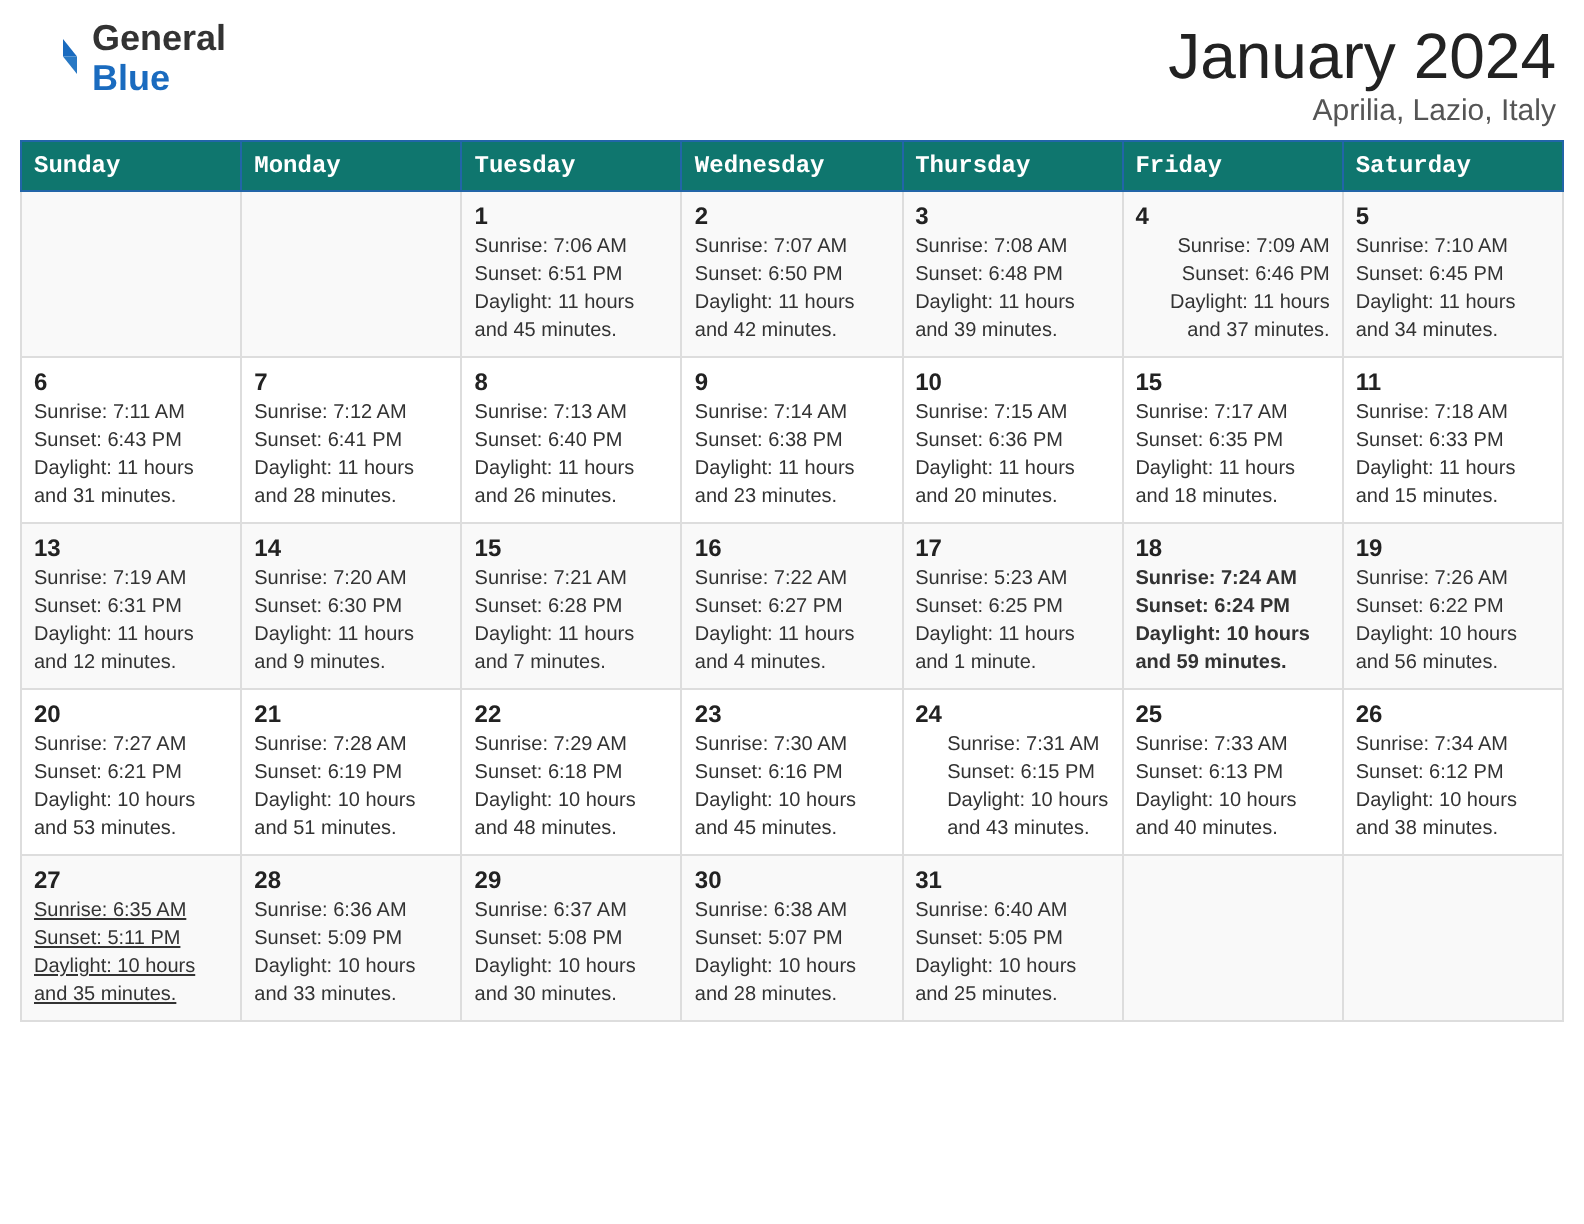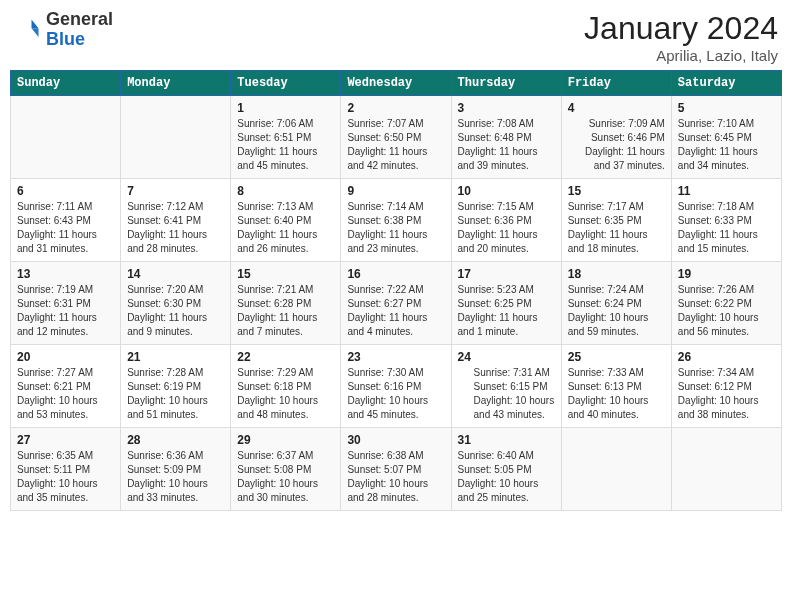--- a/index.html
+++ b/index.html
@@ -228,21 +228,21 @@
 Daylight: 11 hours and 4 minutes.</div>
         </td>
         <td>
           <div class="day-num">17</div>
           <div class="day-info" style="white-space: pre-line;">Sunrise: 5:23 AM
 Sunset: 6:25 PM
 Daylight: 11 hours and 1 minute.</div>
         </td>
         <td>
           <div class="day-num">18</div>
-          <div class="day-info" style="white-space: pre-line;">Sunrise: 7:24 AM
+          <div class="day-info" style="white-space: pre-line; font-weight: bold;">Sunrise: 7:24 AM
 Sunset: 6:24 PM
 Daylight: 10 hours and 59 minutes.</div>
         </td>
         <td>
           <div class="day-num">19</div>
           <div class="day-info" style="white-space: pre-line;">Sunrise: 7:26 AM
 Sunset: 6:22 PM
 Daylight: 10 hours and 56 minutes.</div>
         </td>
       </tr>
@@ -286,21 +286,21 @@
         <td>
           <div class="day-num">26</div>
           <div class="day-info" style="white-space: pre-line;">Sunrise: 7:34 AM
 Sunset: 6:12 PM
 Daylight: 10 hours and 38 minutes.</div>
         </td>
       </tr>
       <tr>
         <td>
           <div class="day-num">27</div>
-          <div class="day-info" style="white-space: pre-line;">Sunrise: 6:35 AM
+          <div class="day-info" style="white-space: pre-line; text-decoration: underline;">Sunrise: 6:35 AM
 Sunset: 5:11 PM
 Daylight: 10 hours and 35 minutes.</div>
         </td>
         <td>
           <div class="day-num">28</div>
           <div class="day-info" style="white-space: pre-line;">Sunrise: 6:36 AM
 Sunset: 5:09 PM
 Daylight: 10 hours and 33 minutes.</div>
         </td>
         <td>

